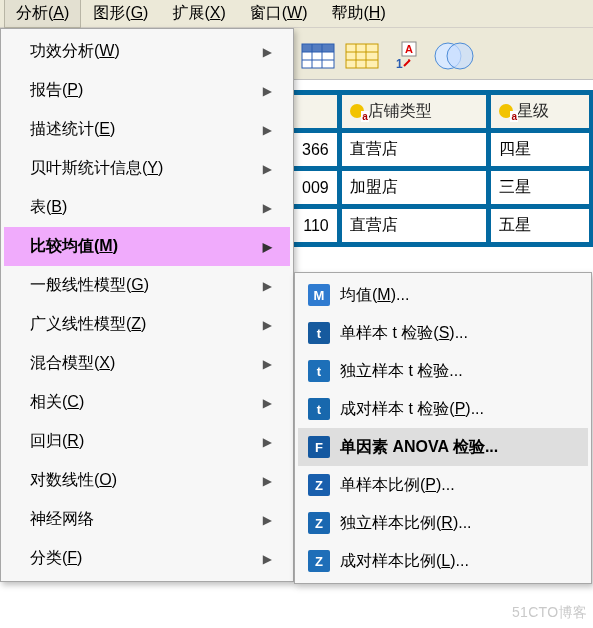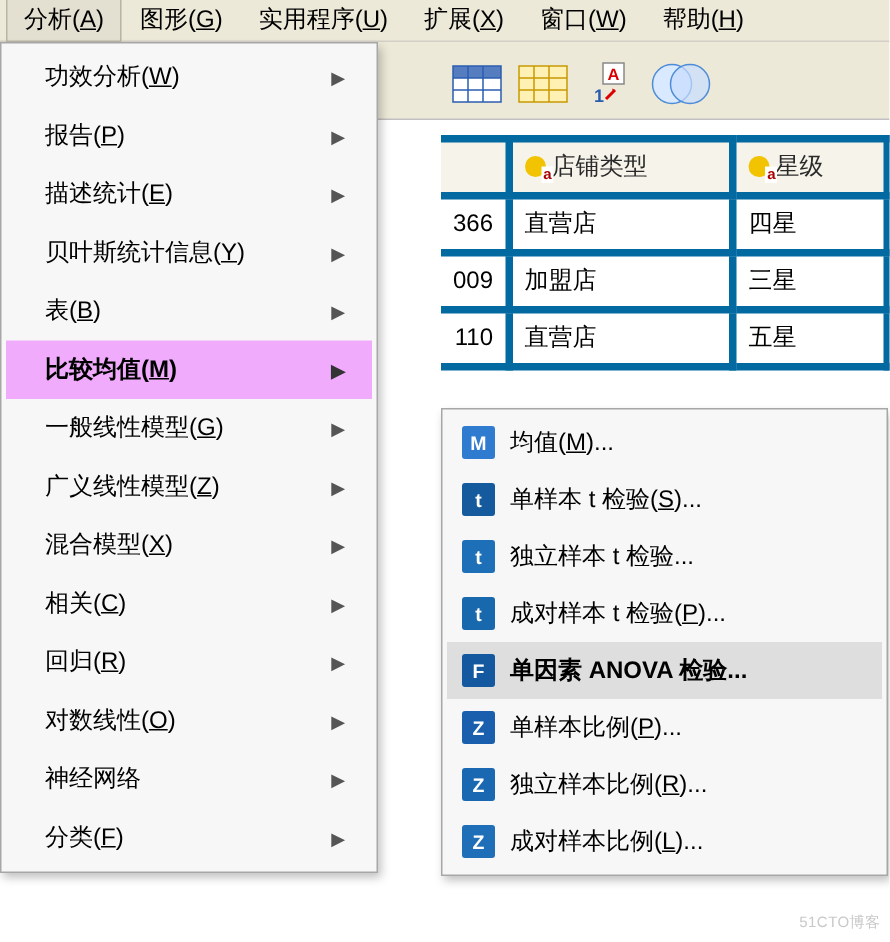--- a/index.html
+++ b/index.html
@@ -93,21 +93,21 @@
     font-weight:bold;
     background:#fff;
     padding:0 1px;
   }
 
   
   .menu1 {
     position: absolute;
     left: 0;
     top: 28px;
-    width: 252px;
+    width: 294px;
     background: #f7f7f7;
     border: 1px solid #a7a7a7;
     box-shadow: 2px 3px 6px rgba(0,0,0,0.25);
     padding: 3px;
     z-index: 10;
   }
   .menu1 .m-item {
     display: flex;
     align-items: center;
     justify-content: space-between;
@@ -163,37 +163,34 @@
   .ico-tp { background:#1868ad;}
   .ico-f { background:#1458a0;}
   .ico-z { background:#195fad;}
   .ico-za { background:#1a68b1;}
   .ico-zp { background:#1e6eb8;}
 
   .watermark {
     position:absolute;
     right:6px;
     bottom:6px;
-    font-size:10px;
+    font-size:14px;
     color:#c9c9c9;
     letter-spacing:0.3px;
   }
 </style>
 </head>
 <body>
 
 <div class="menubar">
   <div class="menu-title open">
     <span><span>分析(</span><u>A</u><span>)</span></span>
   </div>
   <div class="menu-title">
     <span><span>图形(</span><u>G</u><span>)</span></span>
-  </div>
-  <div class="menu-title">
-    <span><span>实用程序(</span><u>U</u><span>)</span></span>
   </div>
   <div class="menu-title">
     <span><span>扩展(</span><u>X</u><span>)</span></span>
   </div>
   <div class="menu-title">
     <span><span>窗口(</span><u>W</u><span>)</span></span>
   </div>
   <div class="menu-title">
     <span><span>帮助(</span><u>H</u><span>)</span></span>
   </div>

